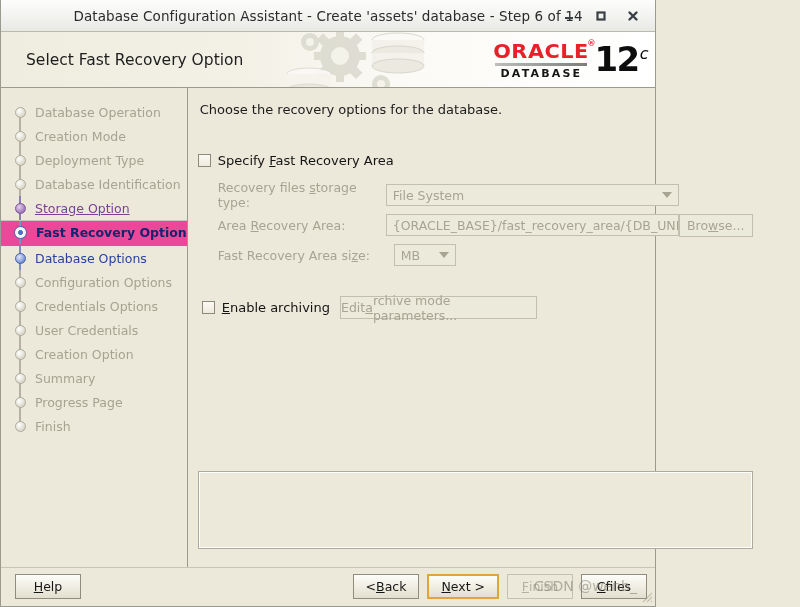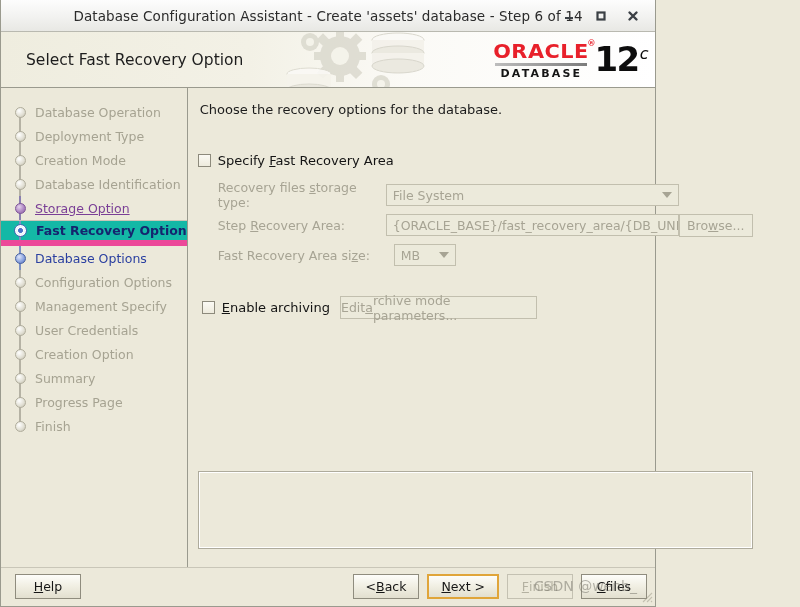--- a/index.html
+++ b/index.html
@@ -162,23 +162,23 @@
     box-shadow: 0 0 0 1px #ffffff inset;
   }
   .step-label { color: #a6a392; white-space: nowrap; }
   .step.visited .step-label {
     color: #7a3f96; text-decoration: underline;
   }
   .step.next .step-label {
     color: #2a3fa0; 
   }
   .step.current {
-    background: #14b8a6;
+    background: #ec4899;
     border-top: 1px solid #c9c6b8;
-    border-bottom: 6px solid #ec4899;
+    border-bottom: 2px solid #ec4899;
     height: 26px;
   }
   .step.current .step-label {
     color: #15246e; font-weight: bold; text-decoration: none;
   }
 
   
   .content {
     flex: 1;
     position: relative;
@@ -411,30 +411,30 @@
     <div class="sidebar">
       <div class="steps" id="steps-host">
           <div class="step pending">
             <span class="rail"></span>
             <span class="dot"></span>
             <span class="step-label">Database Operation</span>
           </div>
           <div class="step pending">
             <span class="rail"></span>
             <span class="dot"></span>
+            <span class="step-label">Creation Mode</span>
+          </div>
+          <div class="step pending">
+            <span class="rail"></span>
+            <span class="dot"></span>
             <span class="step-label">Deployment Type</span>
           </div>
           <div class="step pending">
             <span class="rail"></span>
             <span class="dot"></span>
-            <span class="step-label">Creation Mode</span>
-          </div>
-          <div class="step pending">
-            <span class="rail"></span>
-            <span class="dot"></span>
             <span class="step-label">Database Identification</span>
           </div>
           <div class="step visited">
             <span class="rail"></span>
             <span class="dot"></span>
             <span class="step-label">Storage Option</span>
           </div>
           <div class="step current">
             <span class="rail"></span>
             <span class="dot"></span>
@@ -446,21 +446,21 @@
             <span class="step-label">Database Options</span>
           </div>
           <div class="step pending">
             <span class="rail"></span>
             <span class="dot"></span>
             <span class="step-label">Configuration Options</span>
           </div>
           <div class="step pending">
             <span class="rail"></span>
             <span class="dot"></span>
-            <span class="step-label">Management Specify</span>
+            <span class="step-label">Credentials Options</span>
           </div>
           <div class="step pending">
             <span class="rail"></span>
             <span class="dot"></span>
             <span class="step-label">User Credentials</span>
           </div>
           <div class="step pending">
             <span class="rail"></span>
             <span class="dot"></span>
             <span class="step-label">Creation Option</span>
@@ -495,21 +495,21 @@
 
         <div class="frow">
           <span class="flabel"><span>Recovery files </span><u>s</u><span>torage type:</span></span>
           <span class="combo">
             <span>File System</span>
             <span class="caret"></span>
           </span>
         </div>
 
         <div class="frow">
-          <span class="flabel"><span>Step </span><u>R</u><span>ecovery Area:</span></span>
+          <span class="flabel"><span>Area </span><u>R</u><span>ecovery Area:</span></span>
           <span class="textfield">{ORACLE_BASE}/fast_recovery_area/{DB_UNIQUE_</span>
           <span class="browse-btn">
               <span>Bro</span>
               <u>w</u>
               <span>se...</span>
             </span>
         </div>
 
         <div class="frow">
           <span class="flabel"><span>Fast Recovery Area si</span><u>z</u><span>e:</span></span>

